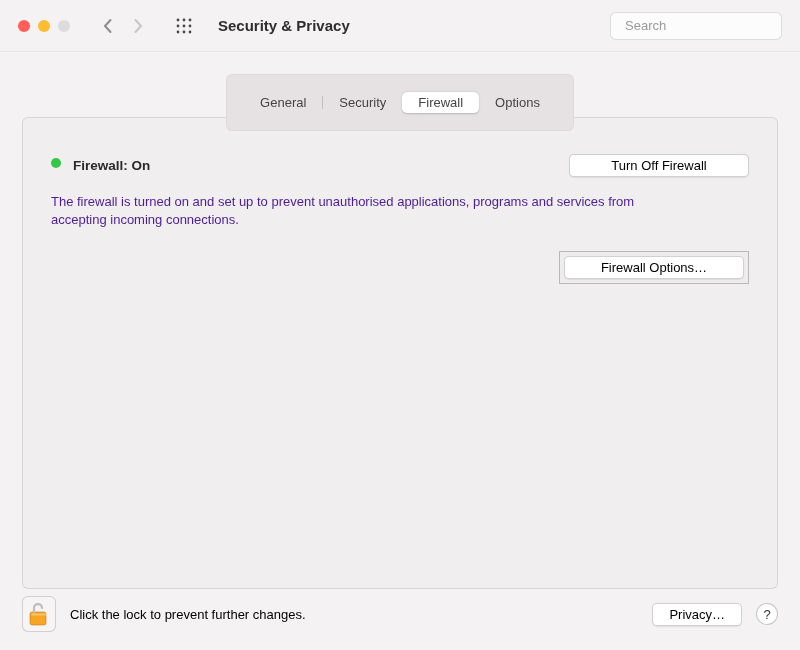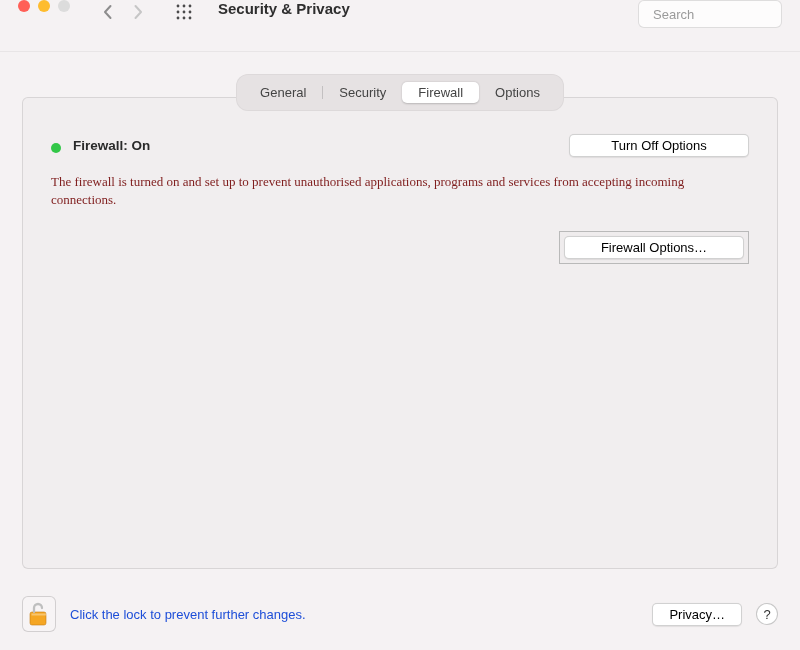--- a/index.html
+++ b/index.html
@@ -8,60 +8,60 @@
       font-family: -apple-system, "Helvetica Neue", Arial, sans-serif;
       background: #f5f2f3;
       font-size: 13px;
       color: #2a2a2a;
       overflow: hidden;
       border-radius: 10px;
     }
     .toolbar {
       height: 52px;
       display: flex;
-      align-items: flex-start;
+      align-items: center;
       padding: 0 18px;
       gap: 12px;
       border-bottom: 1px solid rgba(0,0,0,0.05);
     }
     .traffic-lights { display: flex; gap: 8px; }
     .tl { width: 12px; height: 12px; border-radius: 50%; }
     .tl-red { background: #ff5f57; }
     .tl-yellow { background: #febc2e; }
     .tl-grey { background: #dcdcdc; }
     .nav-arrows { display: flex; gap: 6px; margin-left: 14px; }
     .nav-btn { width: 24px; height: 24px; display:flex; align-items:center; justify-content:center; color:#808080; background:none; border:none; cursor:pointer; }
     .grid-btn { margin-left: 10px; width:24px; height:24px; display:flex; align-items:center; justify-content:center; color:#555; background:none; border:none; cursor:pointer; }
     .title { margin-left: 10px; font-size: 15px; font-weight: 600; color:#2e2e2e; }
     .toolbar-spacer { flex: 1; }
     .search-field {
       display:flex; align-items:center;
-      width: 144px; height: 28px;
+      width: 172px; height: 28px;
       border: 1px solid rgba(0,0,0,0.12);
       border-radius: 6px;
       background: #fdfcfc;
       padding: 0 8px;
       color:#9a9a9a;
       gap:6px;
     }
     .search-field input {
       flex:1; border:none; outline:none; background:transparent;
       font-size:13px; color:#333;
     }
     .search-field input::placeholder { color:#9a9a9a; }
 
     .content {
       padding: 22px 22px 0 22px;
     }
     .tabs-wrap { display:flex; justify-content:center; margin-bottom: -14px; position:relative; z-index:2;}
     .tabs {
       display:flex;
       background:#e6e2e3;
-      border-radius:12px;
-      padding:8px;
+      border-radius:6px;
+      padding:18px;
       box-shadow: inset 0 0 0 1px rgba(0,0,0,0.04);
     }
     .tab {
       padding: 3px 16px;
       font-size:13px;
       color:#444;
       border-radius:5px;
       cursor:pointer;
       position:relative;
     }
@@ -73,34 +73,34 @@
       border:1px solid rgba(0,0,0,0.1);
       border-radius:6px;
       min-height: 472px;
       padding: 36px 28px 20px 28px;
       position:relative;
     }
     .status-row {
       display:flex; align-items:center; justify-content:space-between;
       margin-bottom: 16px;
     }
-    .status-left { display:flex; align-items:flex-end; gap:12px; }
+    .status-left { display:flex; align-items:flex-start; gap:12px; }
     .status-dot { width:10px; height:10px; border-radius:50%; background:#33c748; }
     .status-text { font-weight:700; font-size:13.5px; }
     .btn {
       background:#fff;
       border:1px solid rgba(0,0,0,0.18);
       border-radius:5px;
       padding: 3px 16px;
       font-size:13px;
       cursor:pointer;
       box-shadow: 0 0.5px 1px rgba(0,0,0,0.08);
     }
     .btn-wide { min-width: 180px; }
-    .desc { font-size:13px; color:#7f1d1d; line-height:1.4; max-width: 640px; font-family: Liberation Serif, serif;}
+    .desc { font-size:13px; color:#4c1d95; line-height:1.4; max-width: 640px;}
     .options-row { display:flex; justify-content:flex-end; margin-top:22px;}
     .focus-ring {
       display:inline-block;
       padding:4px;
       border:1px solid #b9b9b9;
       border-radius:0;
       background:#efeced;
     }
 
     .footer {
@@ -108,21 +108,21 @@
       padding: 16px 22px 18px 22px;
       display:flex; align-items:center; gap:14px;
     }
     .lock-icon {
       width:34px; height:36px;
       border:1px solid rgba(0,0,0,0.15);
       border-radius:6px;
       background:#f7f4f5;
       display:flex; align-items:center; justify-content:center;
     }
-    .footer-text { color:#1d4ed8; font-size:13px; }
+    .footer-text { color:#000000; font-size:13px; }
     .footer-spacer { flex:1; }
     .help-btn {
       width:22px; height:22px; border-radius:50%;
       border:1px solid rgba(0,0,0,0.22);
       background:#fff;
       display:flex; align-items:center; justify-content:center;
       font-size:13px; color:#333; cursor:pointer;
     }
   </style>
 </head>
@@ -182,21 +182,21 @@
       <div class="tab">Options</div>
     </div>
   </div>
 
   <div class="panel">
     <div class="status-row">
       <div class="status-left">
         <div class="status-dot"></div>
         <div class="status-text">Firewall: On</div>
       </div>
-      <button class="btn btn-wide">Turn Off Options</button>
+      <button class="btn btn-wide">Turn Off Firewall</button>
     </div>
     <div class="desc">The firewall is turned on and set up to prevent unauthorised applications, programs and services from accepting incoming connections.</div>
     <div class="options-row">
       <span class="focus-ring">
         <button class="btn btn-wide">Firewall Options…</button>
       </span>
     </div>
   </div>
 </div>
 

